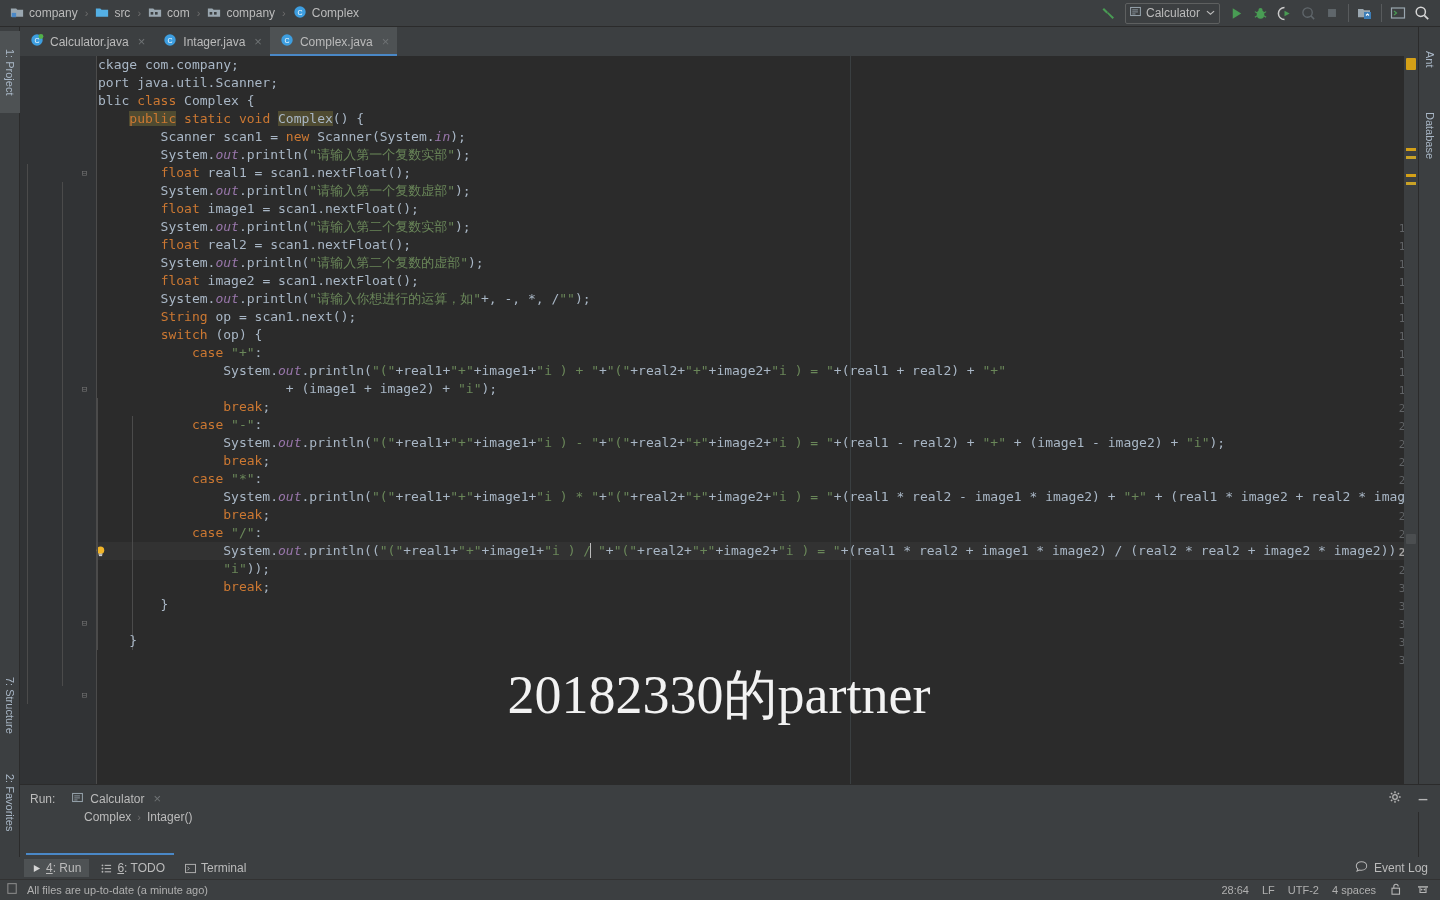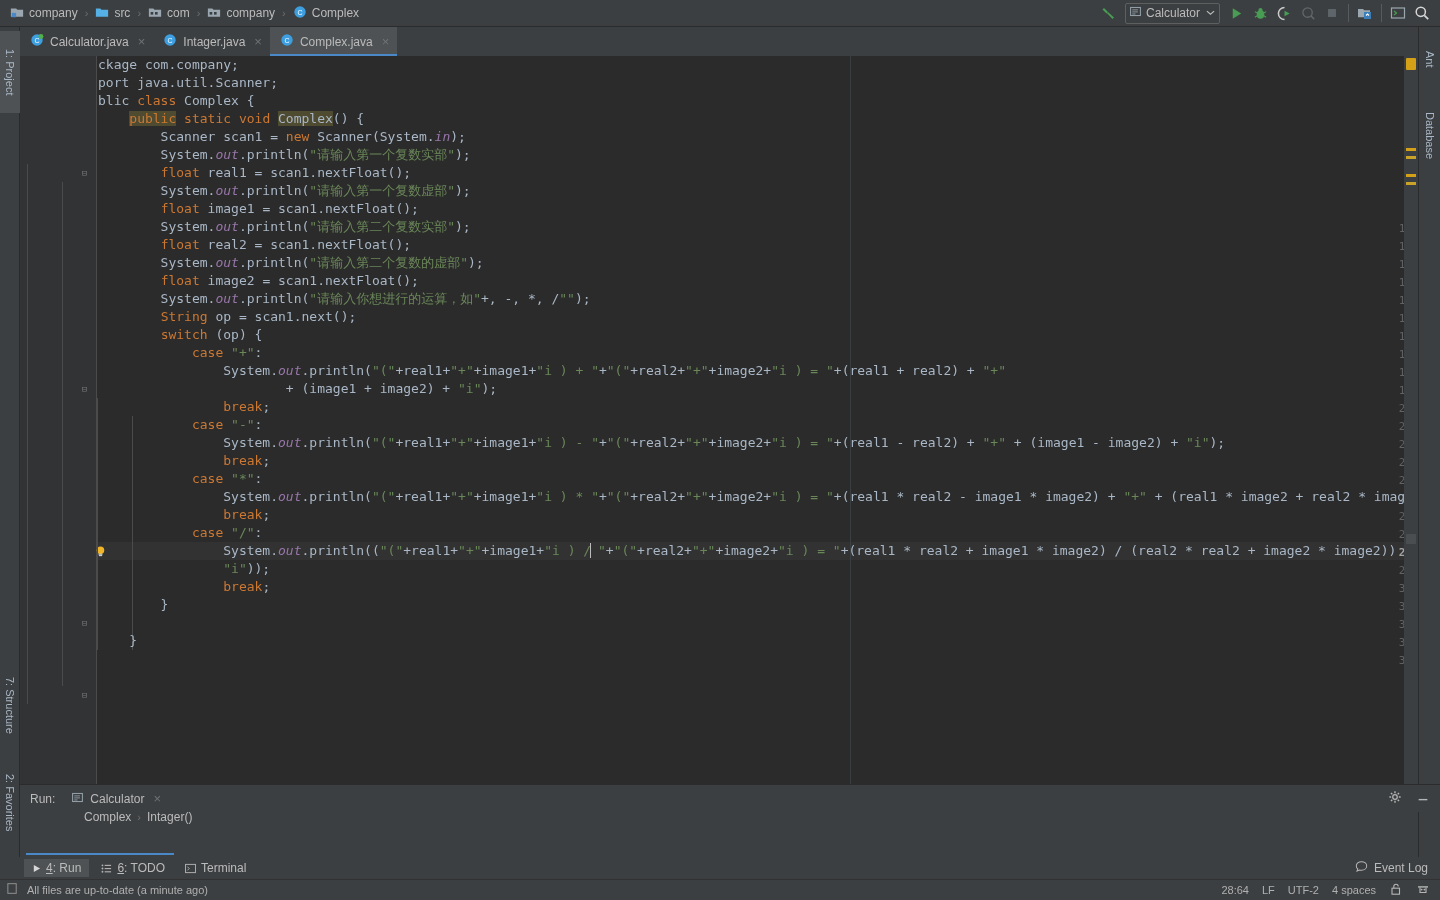--- a/index.html
+++ b/index.html
@@ -450,20 +450,21 @@
       </svg>
     </div>
 
     <div class="indent-guide" style="left:7px;  top:108px; height:540px;"></div>
     <div class="indent-guide" style="left:42px; top:126px; height:504px;"></div>
     <div class="indent-guide" style="left:77px; top:342px; height:252px;"></div>
     <div class="indent-guide" style="left:112px;top:360px; height:234px;"></div>
 
     <div class="codearea" id="code-area"><div class="cl" style="top: 0px;">ckage com.company;</div><div class="cl" style="top: 18px;">port java.util.Scanner;</div><div class="cl" style="top: 36px;">blic <span class="kw">class</span> Complex {</div><div class="cl" style="top: 54px;">    <span class="kw hl">public</span> <span class="kw">static</span> <span class="kw">void</span> <span class="hl">Complex</span>() {</div><div class="cl" style="top: 72px;">        Scanner scan1 = <span class="kw">new</span> Scanner(System.<span class="fld">in</span>);</div><div class="cl" style="top: 90px;">        System.<span class="fld">out</span>.println(<span class="str">"请输入第一个复数实部"</span>);</div><div class="cl" style="top: 108px;">        <span class="kw">float</span> real1 = scan1.nextFloat();</div><div class="cl" style="top: 126px;">        System.<span class="fld">out</span>.println(<span class="str">"请输入第一个复数虚部"</span>);</div><div class="cl" style="top: 144px;">        <span class="kw">float</span> image1 = scan1.nextFloat();</div><div class="cl" style="top: 162px;">        System.<span class="fld">out</span>.println(<span class="str">"请输入第二个复数实部"</span>);</div><div class="cl" style="top: 180px;">        <span class="kw">float</span> real2 = scan1.nextFloat();</div><div class="cl" style="top: 198px;">        System.<span class="fld">out</span>.println(<span class="str">"请输入第二个复数的虚部"</span>);</div><div class="cl" style="top: 216px;">        <span class="kw">float</span> image2 = scan1.nextFloat();</div><div class="cl" style="top: 234px;">        System.<span class="fld">out</span>.println(<span class="str">"请输入你想进行的运算，如"</span>+, -, *, /<span class="str">""</span>);</div><div class="cl" style="top: 252px;">        <span class="kw">String</span> op = scan1.next();</div><div class="cl" style="top: 270px;">        <span class="kw">switch</span> (op) {</div><div class="cl" style="top: 288px;">            <span class="kw">case</span> <span class="str">"+"</span>:</div><div class="cl" style="top: 306px;">                System.<span class="fld">out</span>.println(<span class="str">"("</span>+real1+<span class="str">"+"</span>+image1+<span class="str">"i ) + "</span>+<span class="str">"("</span>+real2+<span class="str">"+"</span>+image2+<span class="str">"i ) = "</span>+(real1 + real2) + <span class="str">"+"</span></div><div class="cl" style="top: 324px;">                        + (image1 + image2) + <span class="str">"i"</span>);</div><div class="cl" style="top: 342px;">                <span class="kw">break</span>;</div><div class="cl" style="top: 360px;">            <span class="kw">case</span> <span class="str">"-"</span>:</div><div class="cl" style="top: 378px;">                System.<span class="fld">out</span>.println(<span class="str">"("</span>+real1+<span class="str">"+"</span>+image1+<span class="str">"i ) - "</span>+<span class="str">"("</span>+real2+<span class="str">"+"</span>+image2+<span class="str">"i ) = "</span>+(real1 - real2) + <span class="str">"+"</span> + (image1 - image2) + <span class="str">"i"</span>);</div><div class="cl" style="top: 396px;">                <span class="kw">break</span>;</div><div class="cl" style="top: 414px;">            <span class="kw">case</span> <span class="str">"*"</span>:</div><div class="cl" style="top: 432px;">                System.<span class="fld">out</span>.println(<span class="str">"("</span>+real1+<span class="str">"+"</span>+image1+<span class="str">"i ) * "</span>+<span class="str">"("</span>+real2+<span class="str">"+"</span>+image2+<span class="str">"i ) = "</span>+(real1 * real2 - image1 * image2) + <span class="str">"+"</span> + (real1 * image2 + real2 * image1) + );</div><div class="cl" style="top: 450px;">                <span class="kw">break</span>;</div><div class="cl" style="top: 468px;">            <span class="kw">case</span> <span class="str">"/"</span>:</div><div class="cl" style="top: 486px;">                System.<span class="fld">out</span>.println((<span class="str">"("</span>+real1+<span class="str">"+"</span>+image1+<span class="str">"i ) /<span class="caret"></span> "</span>+<span class="str">"("</span>+real2+<span class="str">"+"</span>+image2+<span class="str">"i ) = "</span>+(real1 * real2 + image1 * image2) / (real2 * real2 + image2 * image2)) +  + (((image1 * real2 -</div><div class="cl" style="top: 504px;">                <span class="str">"i"</span>));</div><div class="cl" style="top: 522px;">                <span class="kw">break</span>;</div><div class="cl" style="top: 540px;">        }</div><div class="cl" style="top: 558px;"></div><div class="cl" style="top: 576px;">    }</div><div class="cl" style="top: 594px;"></div></div>
 
+    <div class="watermark">20182330的partner</div>
 
     <div class="stripe">
       <div class="stripe-thumb" style="top:2px; height:12px; background:#d4a017;"></div>
       <div class="mark" style="top:92px;  background:#d4a017;"></div>
       <div class="mark" style="top:100px; background:#c9a227;"></div>
       <div class="mark" style="top:118px; background:#d4a017;"></div>
       <div class="mark" style="top:126px; background:#c9a227;"></div>
       <div class="stripe-thumb" style="top:478px; height:10px; background:#4b4e50;"></div>
     </div>
   </div>

